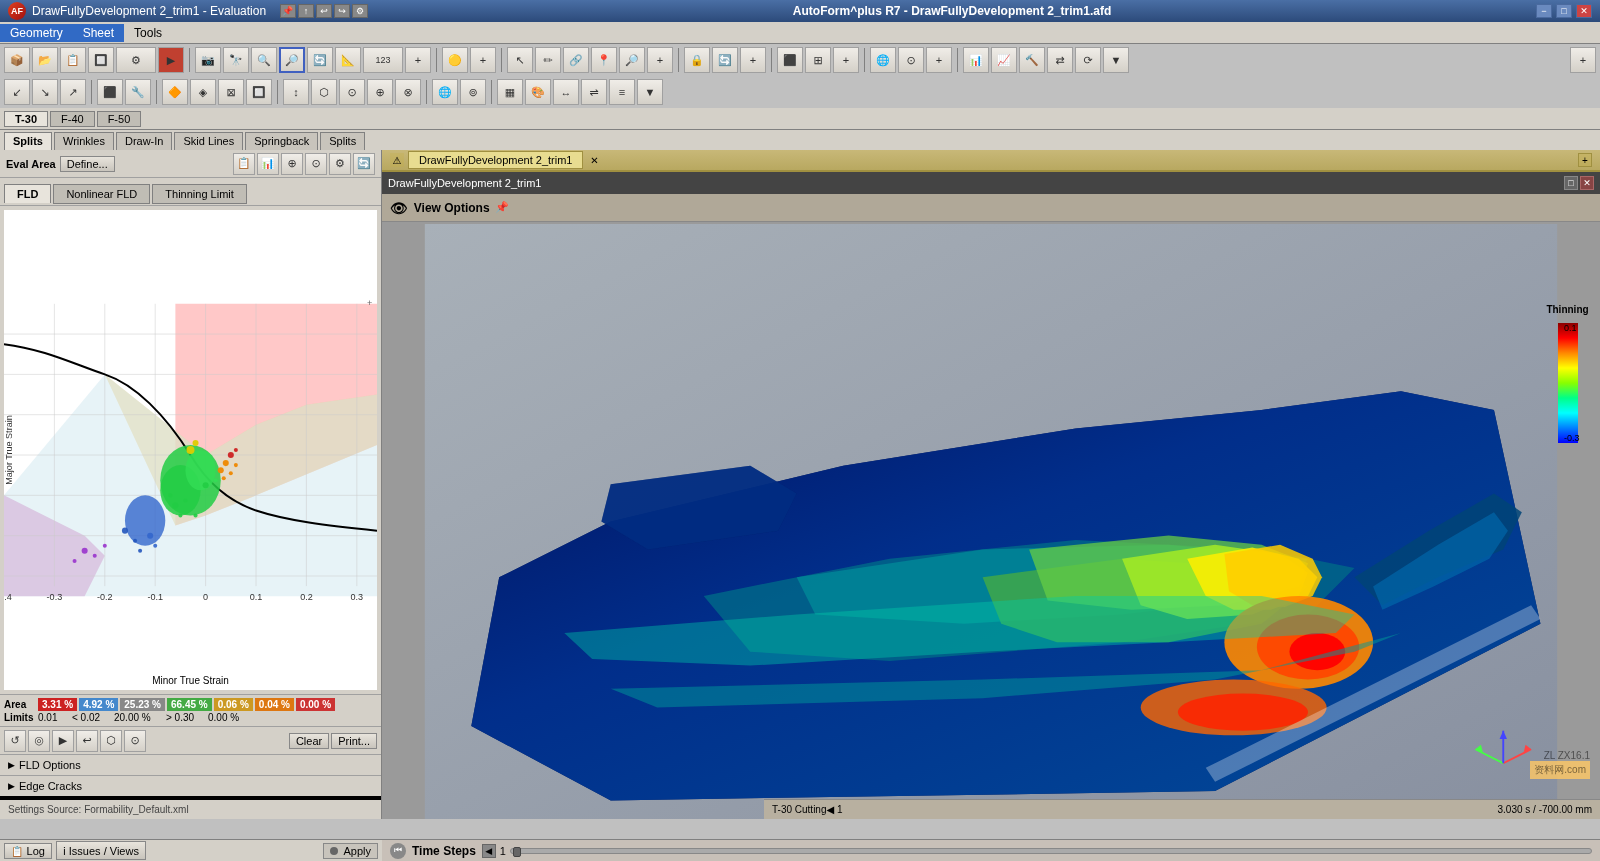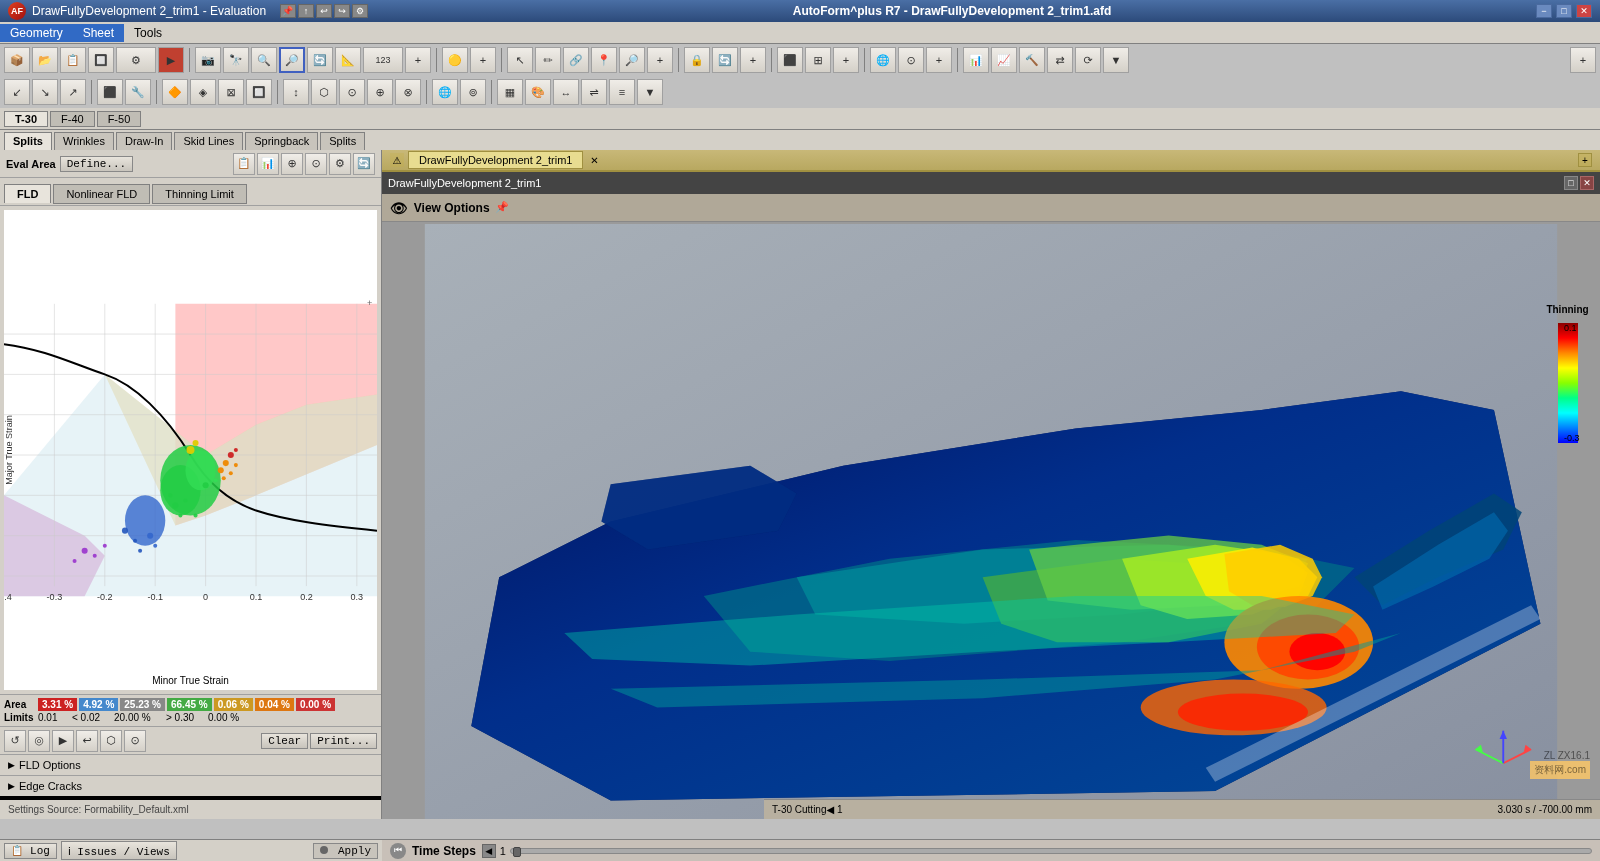--- a/index.html
+++ b/index.html
@@ -171,21 +171,21 @@
 
     
     #right-bottombar {
       position: absolute; bottom: 0; left: 382px; right: 0; height: 22px;
       background: #c8c0b8; border-top: 1px solid #808080;
       display: flex; align-items: center; padding: 0 8px; gap: 6px;
     }
 
     .small-btn {
       padding: 1px 6px; background: linear-gradient(to bottom, #e8e4dc, #c8c4bc);
-      border: 1px solid #888; cursor: pointer; font-size: 11px; font-family: Liberation Mono, monospace;
+      border: 1px solid #888; cursor: pointer; font-size: 11px;
     }
 
     
     #thinning-legend {
       position: absolute; top: 80px; right: 5px; width: 55px;
       font-size: 9px;
     }
     .thinning-title { font-size: 10px; font-weight: bold; margin-bottom: 8px; text-align: center; }
     #thinning-bar {
       width: 20px; height: 120px;

